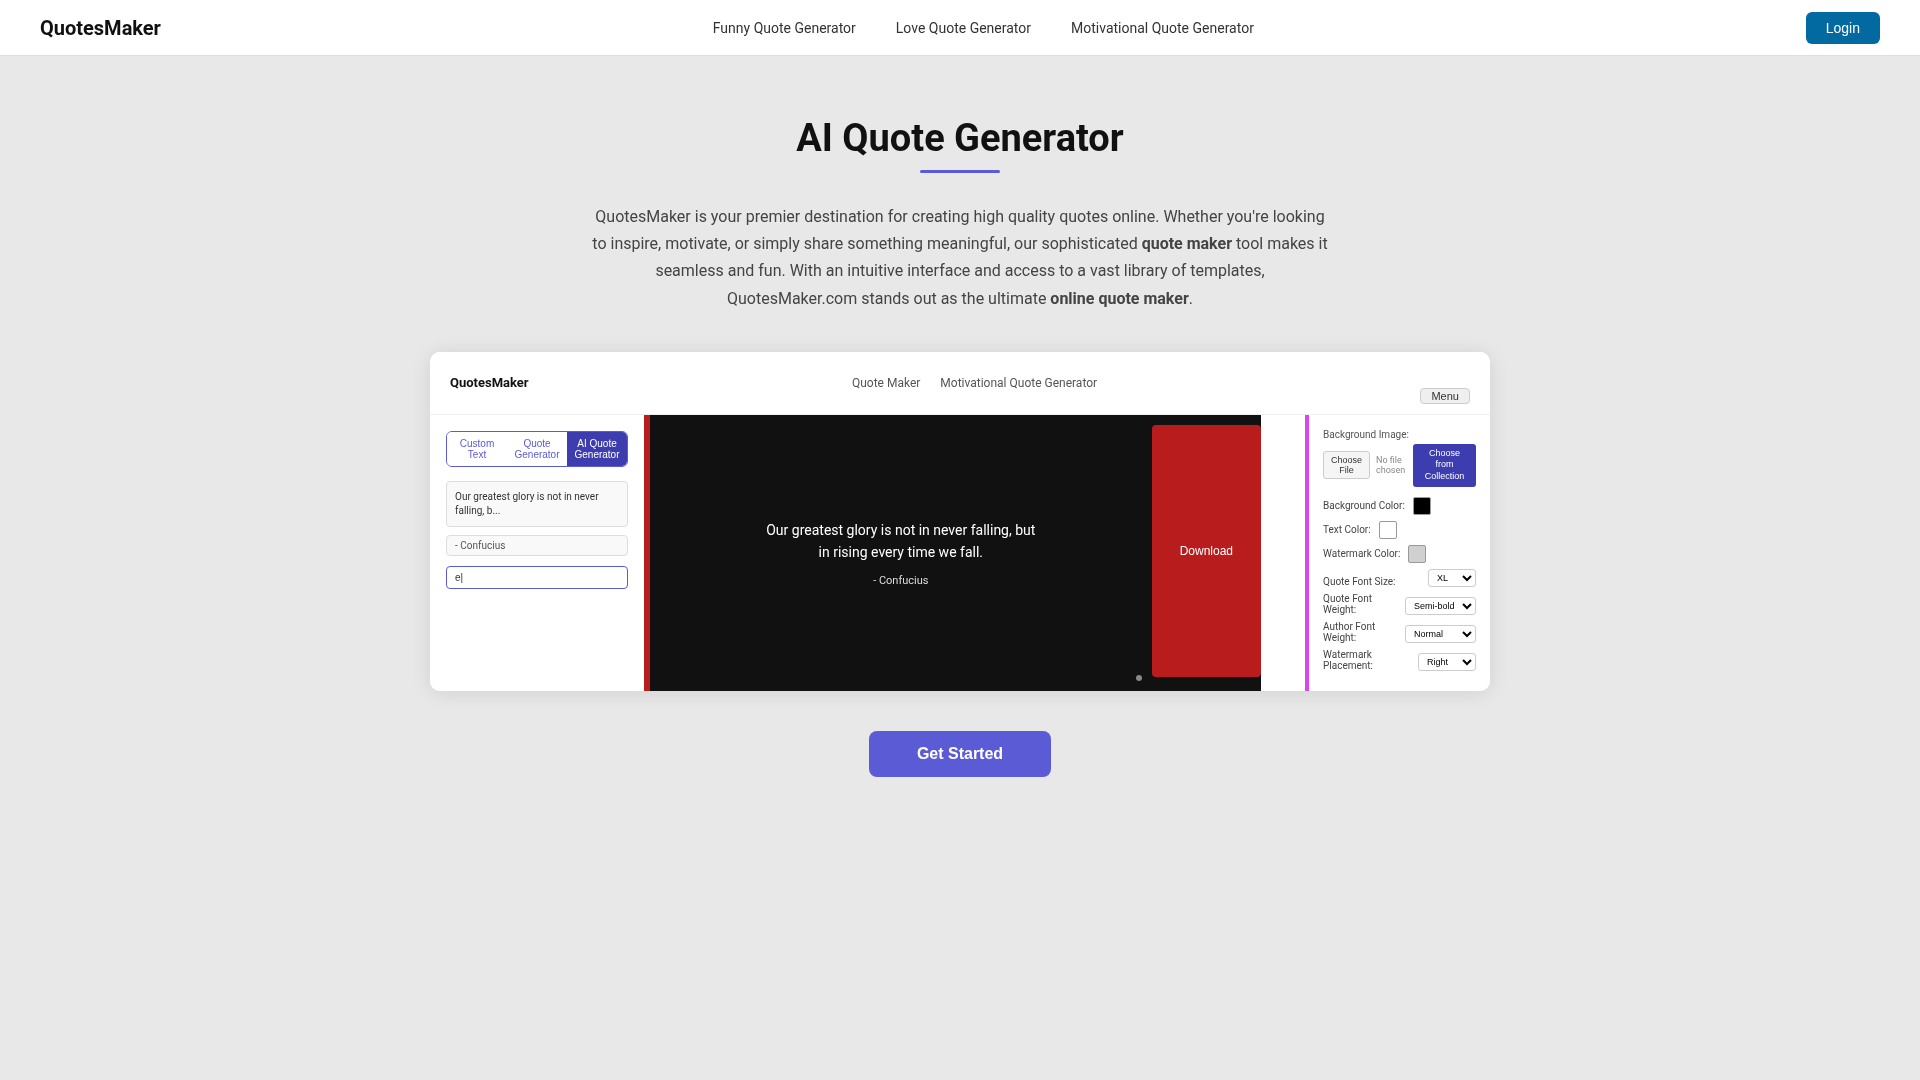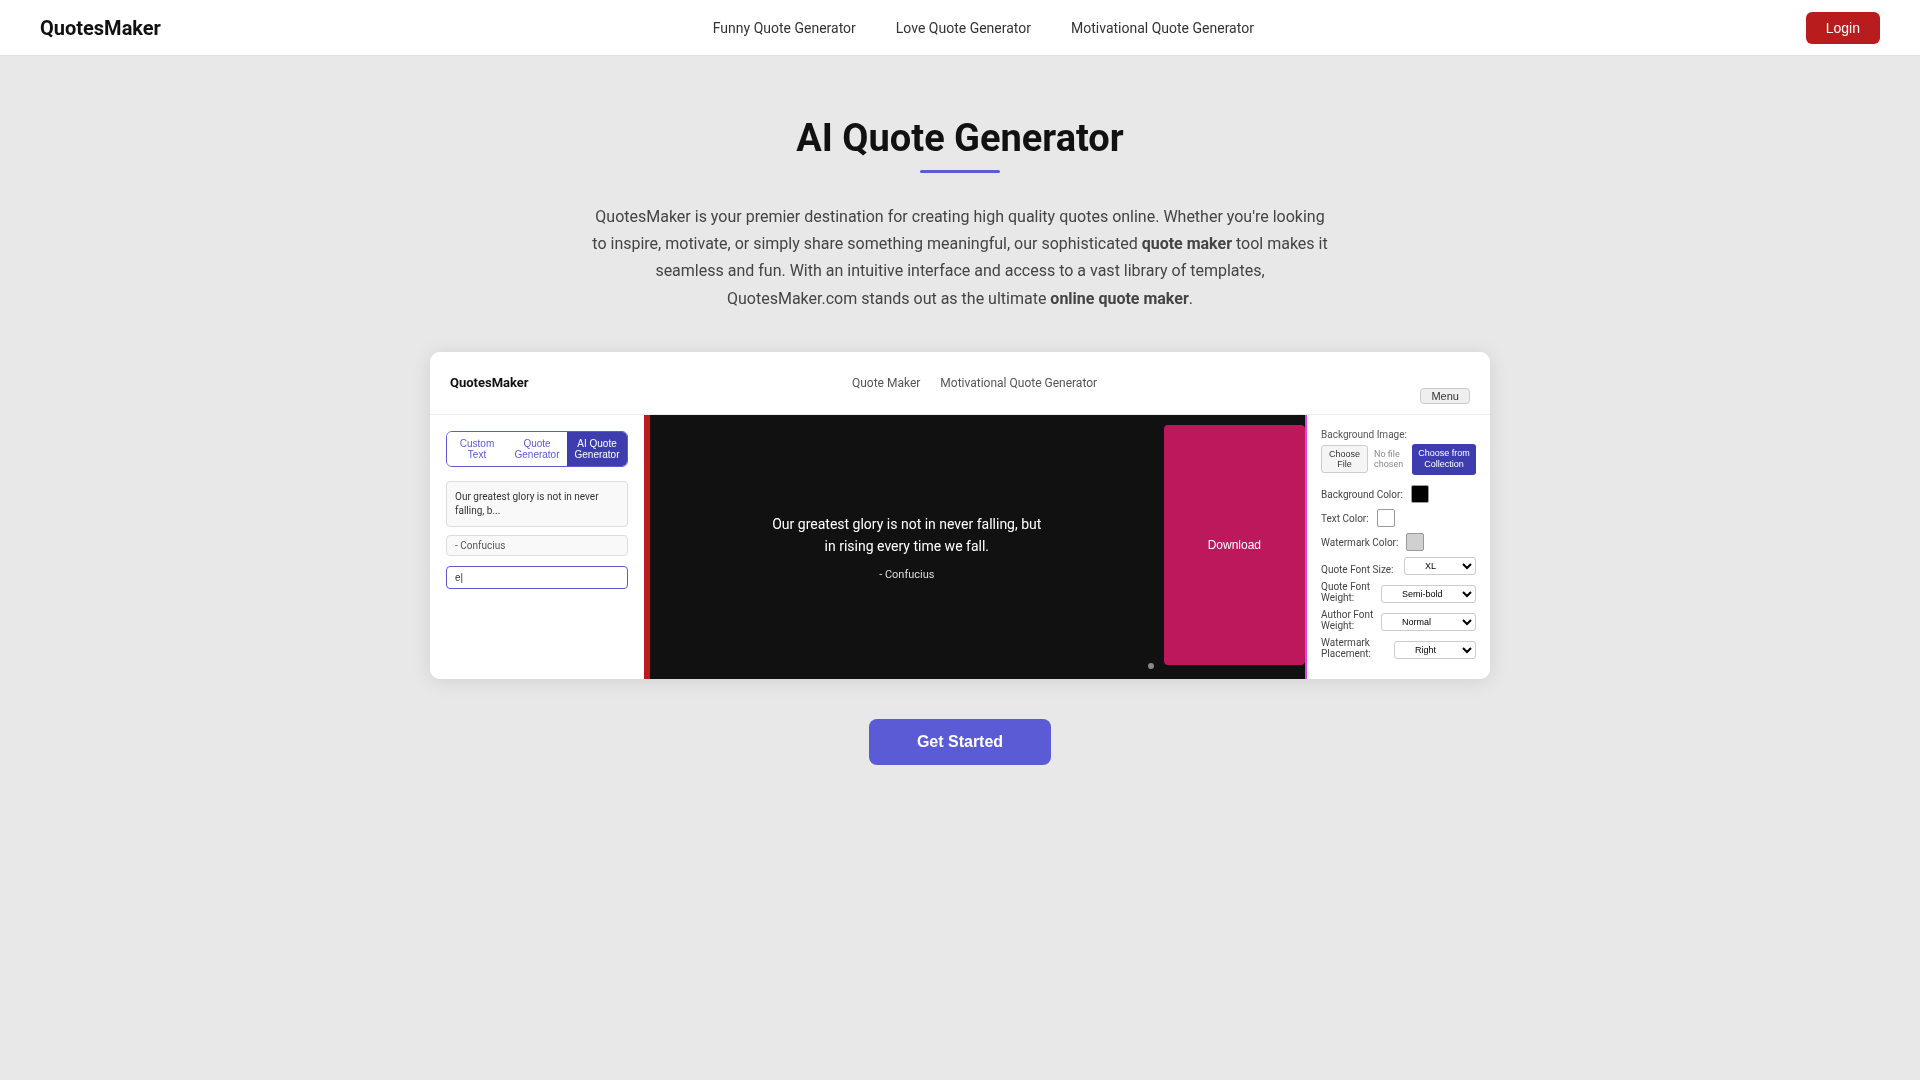--- a/index.html
+++ b/index.html
@@ -28,21 +28,21 @@
       display: flex;
       gap: 40px;
       list-style: none;
     }
     .navbar-links li a {
       text-decoration: none;
       color: #333;
       font-size: 14px;
     }
     .login-btn {
-      background: #b91c1c;
+      background: #0369a1;
       color: #fff;
       border: none;
       padding: 8px 20px;
       border-radius: 6px;
       font-size: 14px;
       font-weight: 500;
       cursor: pointer;
     }
 
     
@@ -204,38 +204,39 @@
       background: #888;
       border-radius: 50%;
     }
     .download-btn-row {
       display: flex;
       justify-content: center;
       padding: 10px 0 14px;
       background: #111;
     }
     .download-btn {
-      background: #be185d;
+      background: #b91c1c;
       color: #fff;
       border: none;
-      padding: 7px 44px;
+      padding: 7px 28px;
       border-radius: 4px;
       font-size: 12px;
       font-weight: 500;
       cursor: pointer;
     }
 
     
     .right-panel {
       width: 185px;
-      border-left: 2px solid #d946ef;
+      border-left: 4px solid #d946ef;
       padding: 14px;
       background: #fff;
       flex-shrink: 0;
       font-size: 11px;
+      margin-left: 44px;
     }
     .right-panel-section {
       margin-bottom: 10px;
     }
     .right-label {
       font-size: 10px;
       color: #555;
       margin-bottom: 4px;
       display: block;
     }
@@ -287,21 +288,21 @@
       align-items: flex-end;
       justify-content: space-between;
       margin-bottom: 6px;
     }
     .setting-label {
       font-size: 10px;
       color: #444;
     }
     .setting-select {
       font-size: 9px;
-      padding: 2px 16px;
+      padding: 2px 4px;
       border: 1px solid #ccc;
       border-radius: 3px;
       background: #fff;
       cursor: pointer;
     }
 
     
     .center-col {
       flex: 1;
       display: flex;

